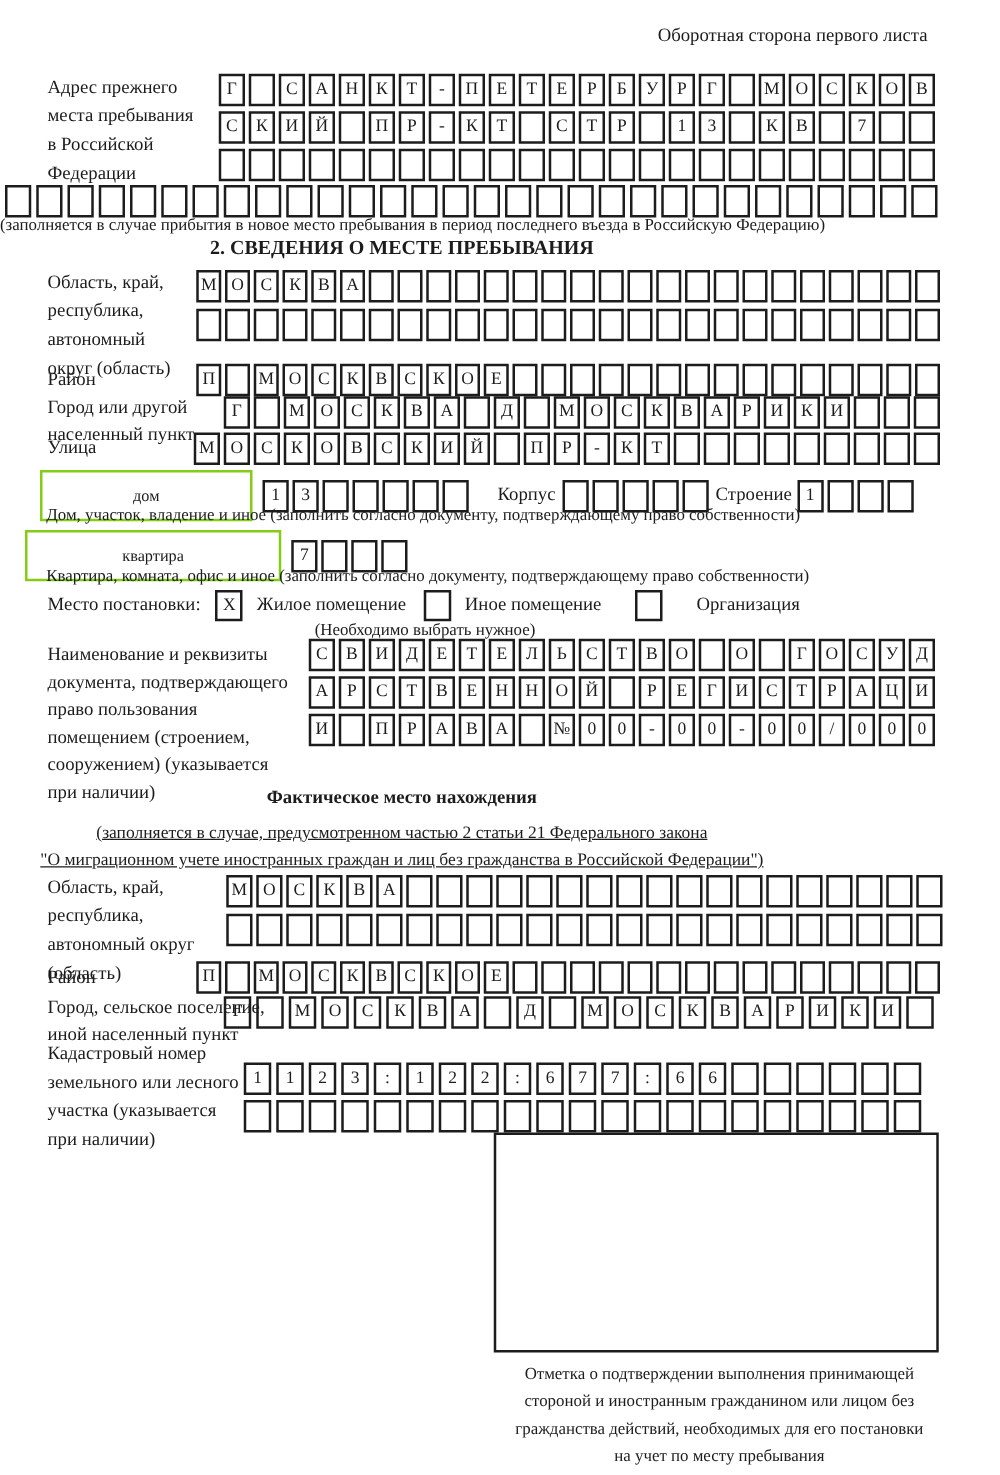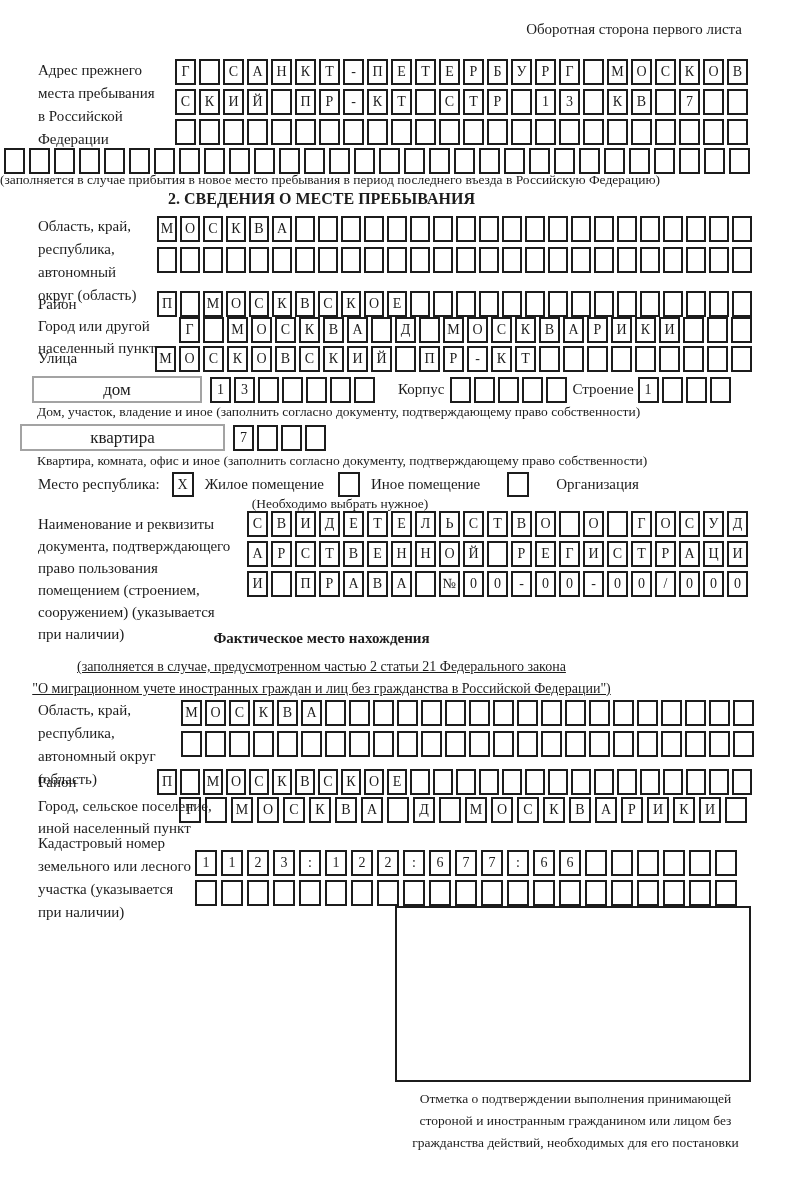--- a/index.html
+++ b/index.html
@@ -13,22 +13,22 @@
   .gridv.g5{gap:5px;}
   .cell{box-sizing:border-box;flex:none;width:21px;height:26px;border:2px solid #1c1c1c;
         display:flex;align-items:center;justify-content:center;font-size:14px;line-height:1;}
   .p23 .cell{width:20px;}
   .p25{gap:4px;}
   .p26{gap:4px;} .p26 .cell{width:22px;}
   .cap{font-size:13.5px;white-space:nowrap;}
   .centerw{left:0;width:643px;text-align:center;}
   .title{font-weight:bold;font-size:16px;}
   .title2{font-weight:bold;font-size:15px;}
-  .labelbox{box-sizing:border-box;height:27px;border:2px solid #a3a3a3;flex:none;
-            display:flex;align-items:center;justify-content:center;font-size:17px;}
+  .labelbox{box-sizing:border-box;height:41px;border:2px solid #84cc16;flex:none;
+            display:flex;align-items:center;justify-content:center;font-size:13px;}
   .houserow{display:flex;align-items:center;}
   .inl{font-size:15px;white-space:nowrap;}
   .cbox{box-sizing:border-box;flex:none;width:22px;height:25px;border:2px solid #1c1c1c;
         display:inline-flex;align-items:center;justify-content:center;font-size:14px;}
   .stayrow{display:flex;align-items:center;font-size:15px;}
   .stamp{box-sizing:border-box;width:356px;height:176px;border:2px solid #1c1c1c;}
   .smallcap{font-size:13.5px;line-height:22px;text-align:center;}
 </style>
 </head>
 <body>
@@ -348,21 +348,21 @@
     <div class="boxrow" style="margin-left:8px;">
         <span class="cell">7</span>
         <span class="cell"></span>
         <span class="cell"></span>
         <span class="cell"></span>
       </div>
   </div>
   <div class="abs cap" style="left:37px;top:453px;">Квартира, комната, офис и иное (заполнить согласно документу, подтверждающему право собственности)</div>
 
   <div class="abs stayrow" style="left:38px;top:472px;">
-    <span>Место республика:</span>
+    <span>Место постановки:</span>
     <span class="cbox" style="margin-left:12px;">X</span>
     <span style="margin-left:11px;">Жилое помещение</span>
     <span class="cbox" style="margin-left:14px;"></span>
     <span style="margin-left:11px;">Иное помещение</span>
     <span class="cbox" style="margin-left:27px;"></span>
     <span style="margin-left:27px;">Организация</span>
   </div>
   <div class="abs cap" style="left:140px;top:496px;width:400px;text-align:center;">(Необходимо выбрать нужное)</div>
 
   <div class="abs lab lh22" style="left:38px;top:513px;">
@@ -624,15 +624,16 @@
         <span class="cell"></span>
         <span class="cell"></span>
       </div>
   </div>
 
   <div class="abs stamp" style="left:395px;top:906px;"></div>
   <div class="abs smallcap" style="left:378px;top:1088px;width:395px;">
       <div>Отметка о подтверждении выполнения принимающей</div>
       <div>стороной и иностранным гражданином или лицом без</div>
       <div>гражданства действий, необходимых для его постановки</div>
+      <div>на учет по месту пребывания</div>
     </div>
 
 </div>
 
 </body></html>

